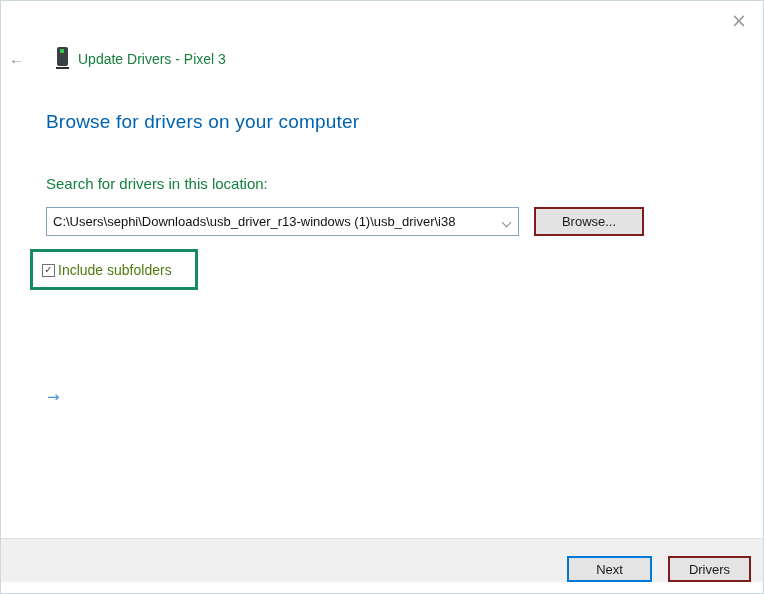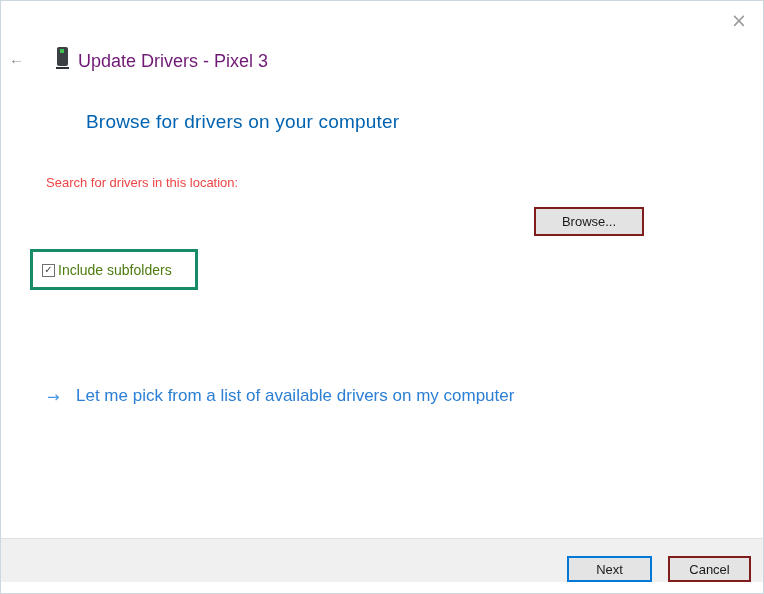--- a/index.html
+++ b/index.html
@@ -30,30 +30,30 @@
   }
   .device-light {
     position:absolute; left:4px; top:2px; width:4px; height:4px;
     background:#3fc14e;
   }
   .device-base {
     position:absolute; left:0; bottom:0; width:13px; height:2px;
     background:#2e3236;
   }
   .window-title {
-    position:absolute; left:77px; top:50px; font-size:18px; color:#701a75;
+    position:absolute; left:77px; top:50px; font-size:14px; color:#15803d;
   }
 
   .page-heading {
     position:absolute; left:45px; top:110px; font-size:19px; font-weight:400;
-    color:#0063b1; letter-spacing:0.2px;margin-left:40px;
+    color:#0063b1; letter-spacing:0.2px;
   }
 
   .search-label {
-    position:absolute; left:45px; top:174px; font-size:13px; color:#ef4444;
+    position:absolute; left:45px; top:174px; font-size:15px; color:#15803d;
   }
 
   .combobox {
     position:absolute; left:45px; top:206px; width:473px; height:29px;
     border:1px solid #86a3bd; background:#ffffff;
   }
   .combobox input {
     position:absolute; left:0; top:0; width:452px; height:27px;
     border:none; outline:none; padding:0 0 0 6px; font-size:13px;
     color:#111111; font-family:"Liberation Sans", sans-serif;
@@ -135,33 +135,36 @@
     <span class="device-light"></span>
     <span class="device-base"></span>
   </span>
 
   <span class="window-title">Update Drivers - Pixel 3</span>
 
   <h1 class="page-heading">Browse for drivers on your computer</h1>
 
   <div class="search-label">Search for drivers in this location:</div>
 
+  <div class="combobox">
+    <input type="text" value="C:\Users\sephi\Downloads\usb_driver_r13-windows (1)\usb_driver\i38" style="">
+    <span class="combo-chevron"></span>
+  </div>
 
   <button class="btn browse-btn">Browse...</button>
 
   <div class="subfolder-highlight">
     <label class="checkbox-row">
       <span class="checkbox-box">
         <span>✓</span>
       </span>
       <span class="checkbox-label">Include subfolders</span>
     </label>
   </div>
 
   <span class="pick-arrow">→</span>
-  <a class="pick-link">Let me pick from a list of available drivers on my computer</a>
 
   <div class="footer">
     <button class="btn next-btn">Next</button>
-    <button class="btn cancel-btn">Cancel</button>
+    <button class="btn cancel-btn">Drivers</button>
   </div>
 
 </div>
 
 </body></html>

